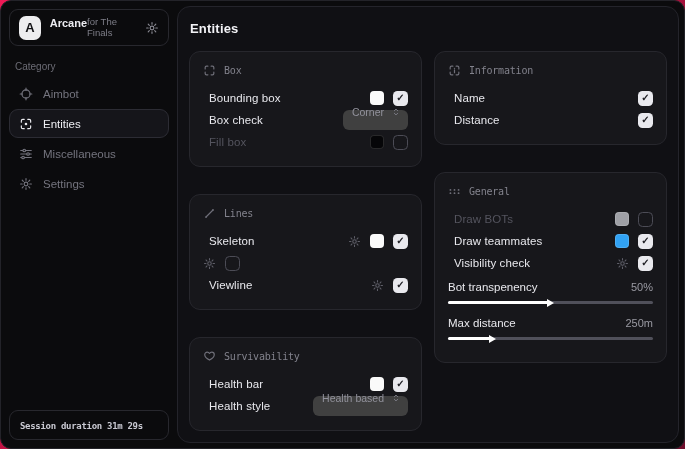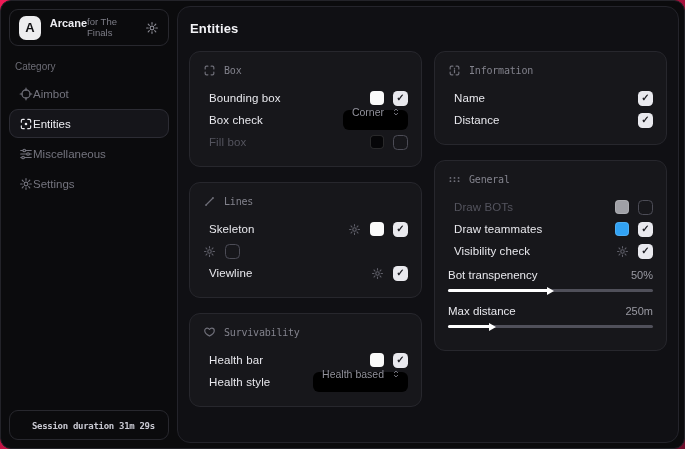--- a/index.html
+++ b/index.html
@@ -29,48 +29,48 @@
     background:#ededef; color:#131316;
     display:flex; align-items:center; justify-content:center;
     font-weight:bold; font-size:13px;
   }
   .logo-text { display:flex; flex-direction:row; line-height:1.15; }
   .logo-title { font-size:11px; font-weight:bold; color:#ededf2; }
   .logo-sub { font-size:9.5px; color:#7d7d87; }
   .logo-gear { margin-left:auto; color:#8b8b94; display:flex; }
   .category { margin:15px 6px 7px; font-size:10px; color:#6c6c75; }
   .nav-item {
-    display:flex; align-items:center; 
+    display:flex; align-items:center; gap:10px;
     height:29px; padding:0 9px; margin-bottom:1px;
     color:#74747e; font-size:11.5px;
     border:1px solid transparent; border-radius:9px;
     cursor:pointer;
   }
   .nav-item.active { color:#ededf2; background:#15151a; border-color:#2c2c34; }
   .nav-item .nicon { display:flex; }
   .sub-box {
     position:absolute; left:8px; right:8px; bottom:8px;
     border:1px solid #28282e; border-radius:9px;
     padding:7px 10px 8px;
     font-family:"DejaVu Sans Mono", monospace;
   }
   .sub-line1 { font-size:9.5px; color:#83838d; letter-spacing:-0.3px; }
-  .sub-line2 { font-size:9px; color:#c9c9d2; font-weight:bold; margin-top:3px; letter-spacing:-0.3px;margin-left:12px; }
+  .sub-line2 { font-size:9px; color:#c9c9d2; font-weight:bold; margin-top:3px; letter-spacing:-0.3px; }
   
   .main {
     position:absolute; left:176px; top:5px; right:5px; bottom:5px;
     background:#101014; border:1px solid #24242b; border-radius:13px;
     padding:12px 11px 12px 11px;
   }
   .page-title { font-size:13px; font-weight:bold; color:#f2f2f6; margin:2px 0 15px 1px; letter-spacing:0.2px; }
   .columns { display:flex; gap:12px; align-items:flex-start; }
   .col { flex:1; min-width:0; }
   .card {
     background:#17171b; border:1px solid #27272d; border-radius:11px;
-    padding:10px 13px 13px; margin-bottom:15px;
+    padding:10px 13px 13px; margin-bottom:27px;
   }
   .card-head {
     display:flex; align-items:center; gap:8px;
     color:#83838d; font-family:"DejaVu Sans Mono", monospace;
     font-size:10px; margin:2px 0 10px; letter-spacing:-0.2px;
   }
   .card-head .hicon { color:#6f6f79; display:flex; }
   .row { display:flex; align-items:center; height:22px; }
   .row .label { flex:1; font-size:11.5px; color:#e8e8ed; letter-spacing:0.1px;padding-left:6px; }
   .row.disabled .label { color:#54545e; }
@@ -83,21 +83,21 @@
   .checkbox {
     width:15px; height:15px; border-radius:4.5px;
     border:1.5px solid #4c4c56; cursor:pointer;
     display:flex; align-items:center; justify-content:center;
   }
   .checkbox.checked { border:none; background:#e9e9ee; }
   .checkbox.checked::after { content:"✓"; font-size:10px; font-weight:bold; color:#1b1b20; line-height:1; }
   .select {
     display:flex; align-items:center; gap:7px;
     height:20px; padding:0 7px 16px 9px;
-    background:#000000; border-radius:6px; cursor:pointer;
+    background:#404040; border-radius:6px; cursor:pointer;
   }
   .select .sel-value { font-size:10.5px; color:#92929c; }
   .select .unfold { color:#7b7b85; display:flex; }
   .slider-group { margin-top:3px; }
   .slider-head { display:flex; align-items:center; height:19px; }
   .slider-head .label { flex:1; font-size:11.5px; color:#e8e8ed; }
   .slider-head .value { font-size:11px; color:#9a9aa3; }
   .track {
     position:relative; height:3px; border-radius:2px;
     background:#50505a; margin:5px 0 9px; cursor:pointer;

